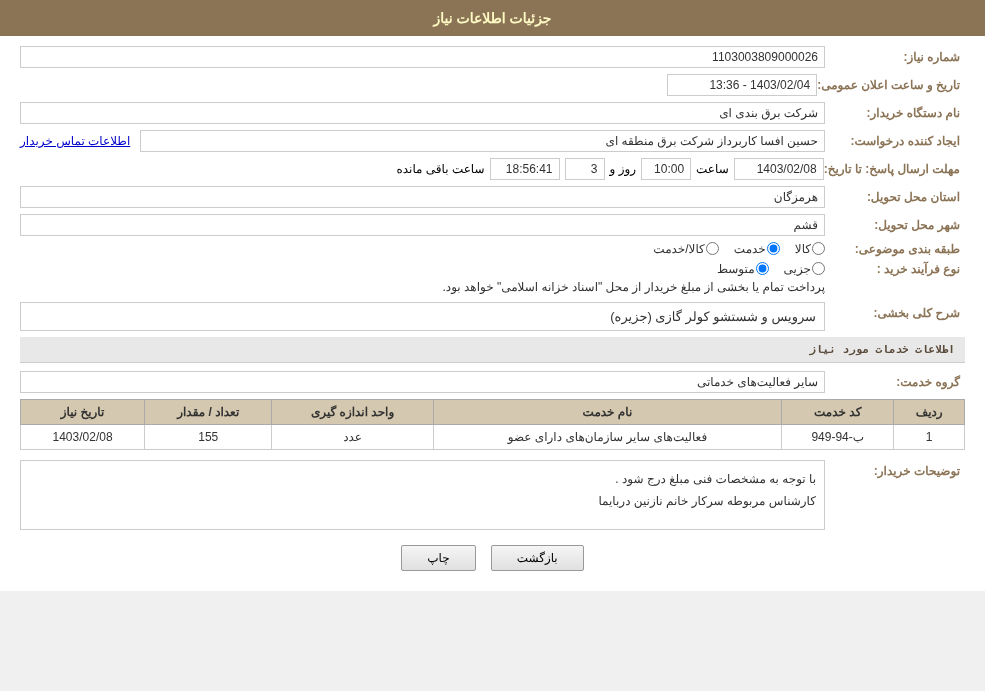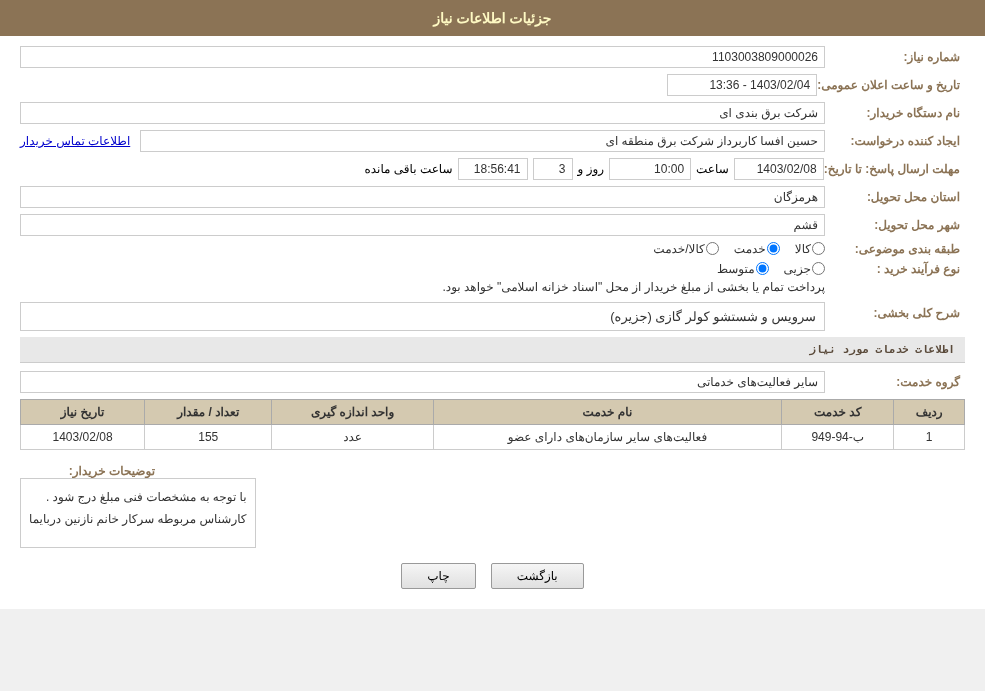--- a/index.html
+++ b/index.html
@@ -118,23 +118,22 @@
       border: 1px solid #ccc;
       padding: 8px;
       background: #fff;
       min-height: 70px;
       font-size: 12px;
       direction: rtl;
       line-height: 1.8;
     }
     .buyer-notes-row {
       display: flex;
-      align-items: flex-end;
+      align-items: flex-start;
       margin-bottom: 6px;
-      flex-direction: column;
     }
     .buyer-notes-label {
       color: #8B7355;
       font-weight: bold;
       min-width: 140px;
       text-align: right;
       padding-right: 5px;
       font-size: 12px;
       padding-top: 4px;
     }
@@ -204,21 +203,21 @@
       <span class="form-label">ایجاد کننده درخواست:</span>
       <span class="form-value">حسین افسا کاربرداز شرکت برق منطقه ای</span>
       <span class="contact-link" style="margin-right:10px; white-space:nowrap;">اطلاعات تماس خریدار</span>
     </div>
 
     <div class="form-row">
       <span class="form-label">مهلت ارسال پاسخ: تا تاریخ:</span>
       <div class="inline-fields">
         <span class="inline-field" style="width:90px;">1403/02/08</span>
         <span class="inline-label">ساعت</span>
-        <span class="inline-field" style="width:82px;">10:00</span>
+        <span class="inline-field" style="width:50px;">10:00</span>
         <span class="inline-label">روز و</span>
         <span class="inline-field" style="width:40px;">3</span>
         <span class="inline-field" style="width:70px;">18:56:41</span>
         <span class="inline-label">ساعت باقی مانده</span>
       </div>
     </div>
 
     <div class="form-row">
       <span class="form-label">استان محل تحویل:</span>
       <span class="form-value">هرمزگان</span>

